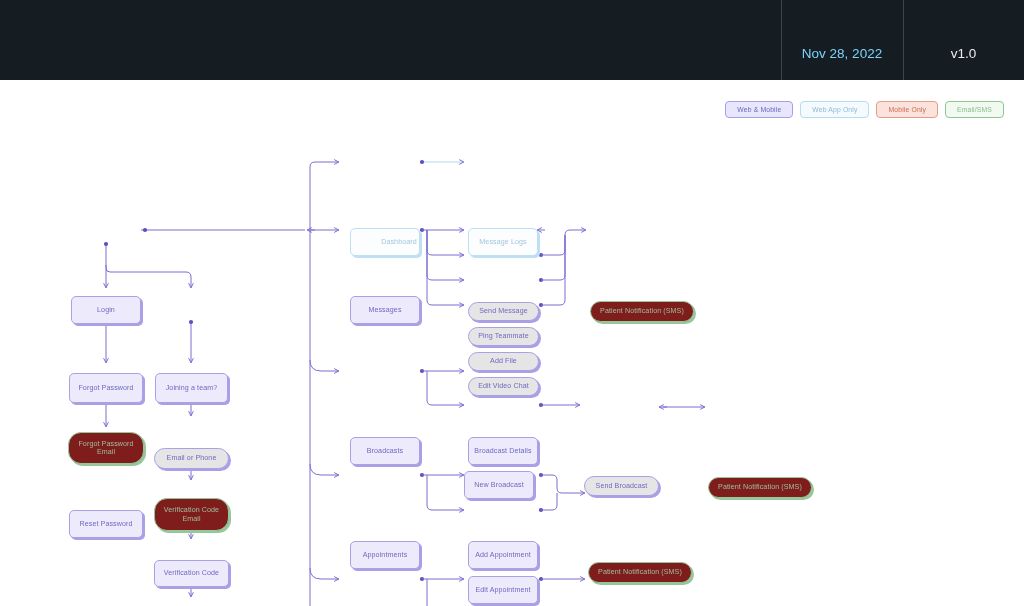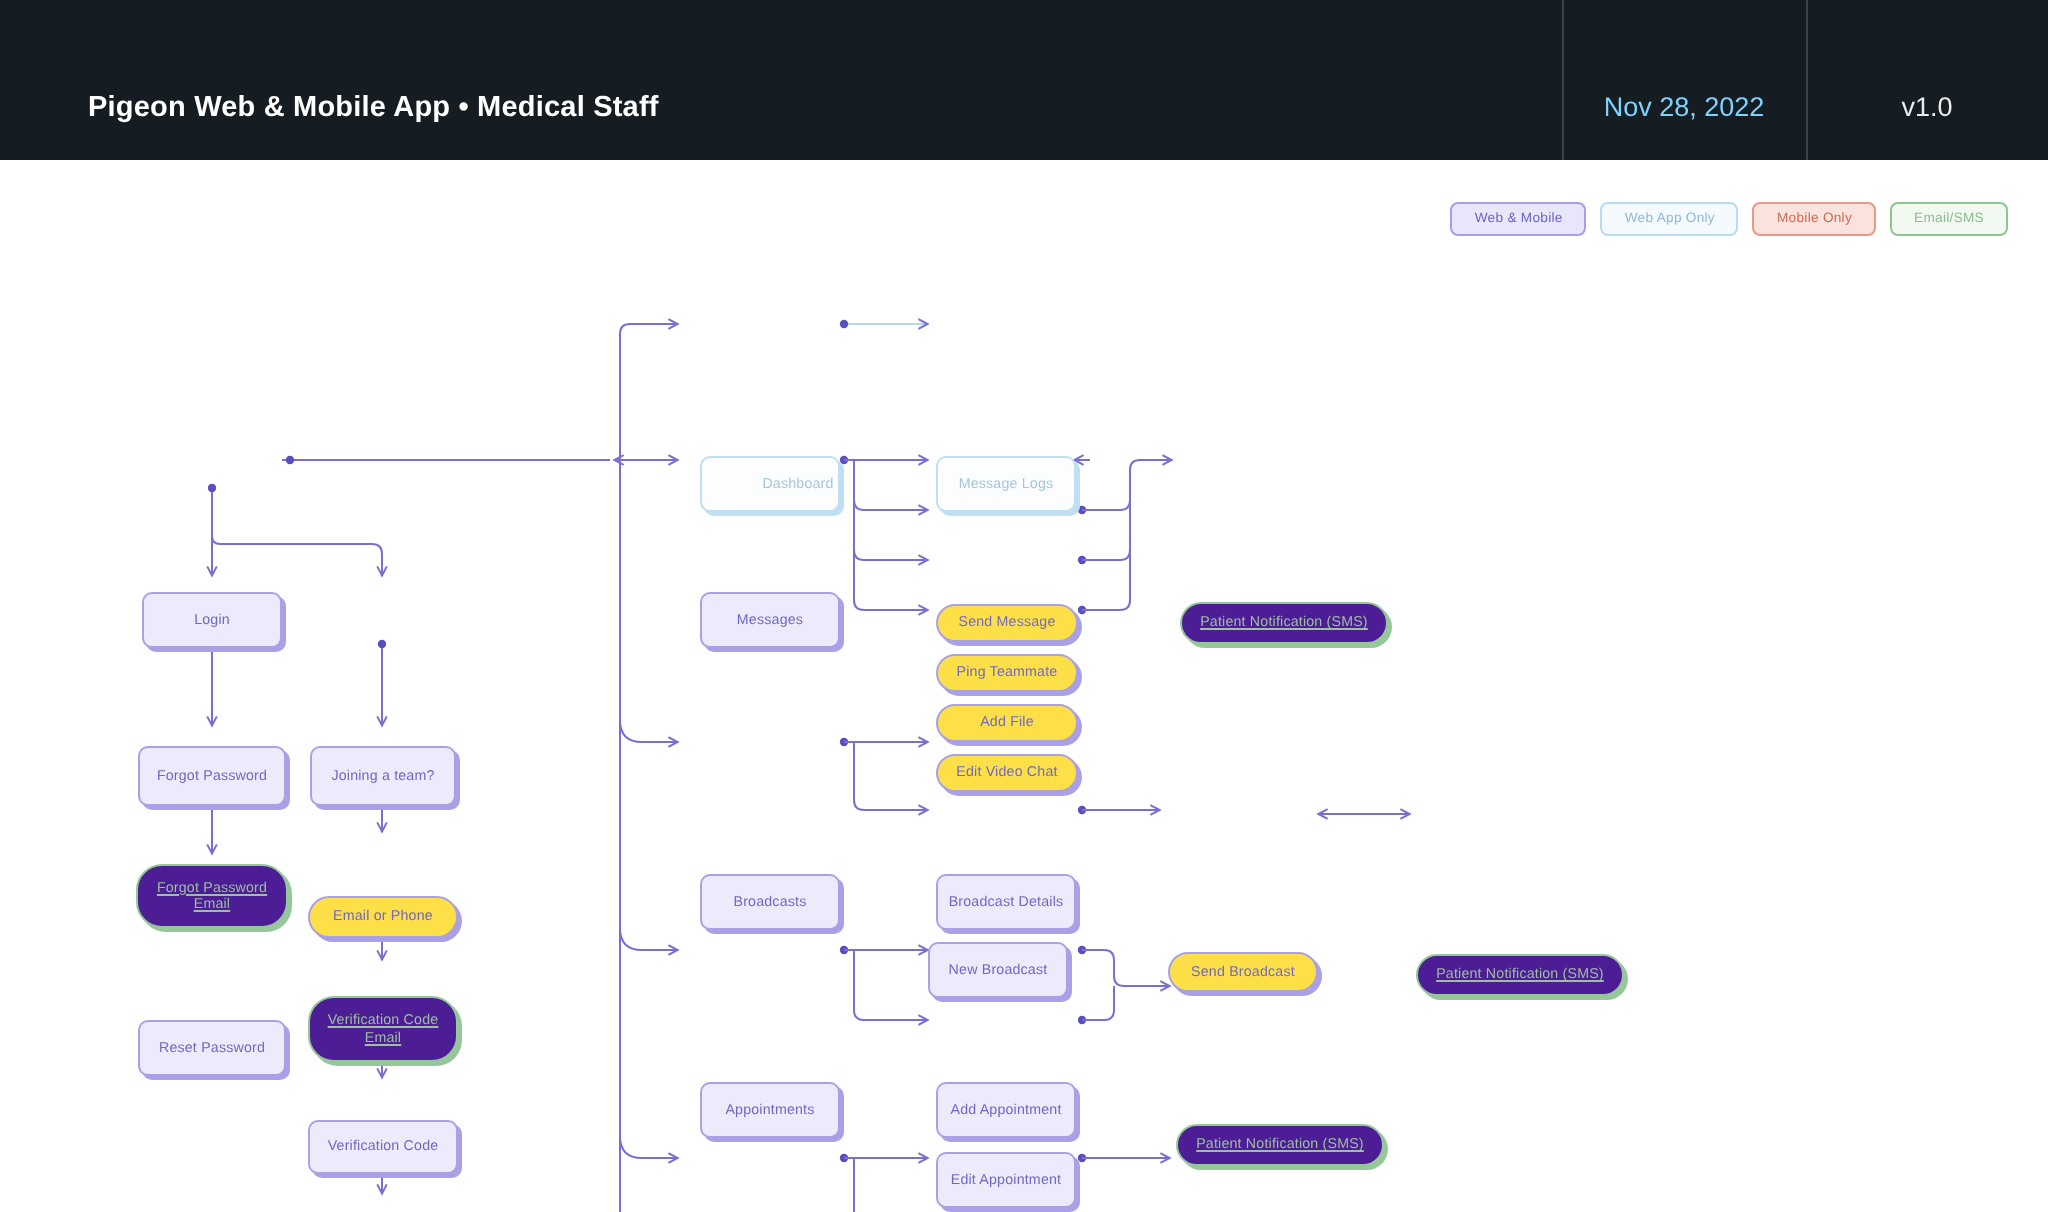--- a/index.html
+++ b/index.html
@@ -67,42 +67,41 @@
     background: #eceafb; border-color: #a9a0e6; color: #7068c4;
     box-shadow: 2px 2px 0 0 #a9a0e6;
   }
   
   .t-webonly {
     background: #fbfdff; border-color: #bfdff2; color: #a3c6dd;
     box-shadow: 2px 2px 0 0 #bfdff2;
   }
   
   .t-pill {
-    background: #fde047; border-color: #a9a0e6; color: #7068c4;
+    background: #e5e5e5; border-color: #a9a0e6; color: #7068c4;
     border-radius: 12px; box-shadow: 2px 2px 0 0 #a9a0e6;
   }
   
   .t-email {
-    background: #4c1d95; border-color: #96c79a; color: #9dbf9f;
-    border-radius: 13px; box-shadow: 2px 2px 0 0 #96c79a; text-decoration: underline;
+    background: #7f1d1d; border-color: #96c79a; color: #9dbf9f;
+    border-radius: 13px; box-shadow: 2px 2px 0 0 #96c79a;
   }
 
   
   .wires { position: absolute; left: 0; top: 0; width: 1024px; height: 526px; pointer-events: none; }
   .wires path, .wires line { fill: none; stroke: #7a6fd0; stroke-width: 1; }
   .wires .w-blue { stroke: #b7d8ec; }
   .dot { fill: #5b4fc0; }
 </style>
 </head>
 <body>
 
 <div id="root">
 
   <div class="header">
-    <div class="header-title">Pigeon Web &amp; Mobile App  •  Medical Staff</div>
     <div class="header-divider hd-1"></div>
     <div class="header-divider hd-2"></div>
     <div class="header-date">Nov 28, 2022</div>
     <div class="header-version">v1.0</div>
   </div>
 
   <div class="canvas">
 
     <div class="legend">
       <div class="legend-chip chip-webmobile">Web &amp; Mobile</div>

